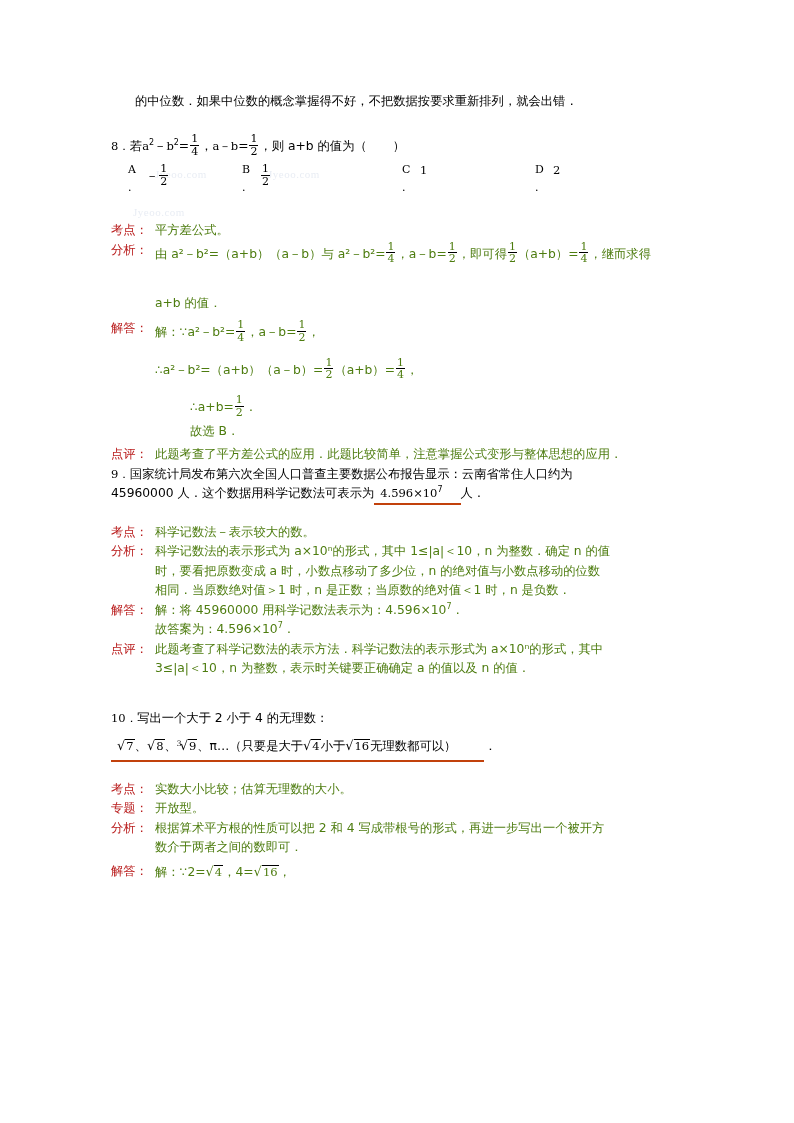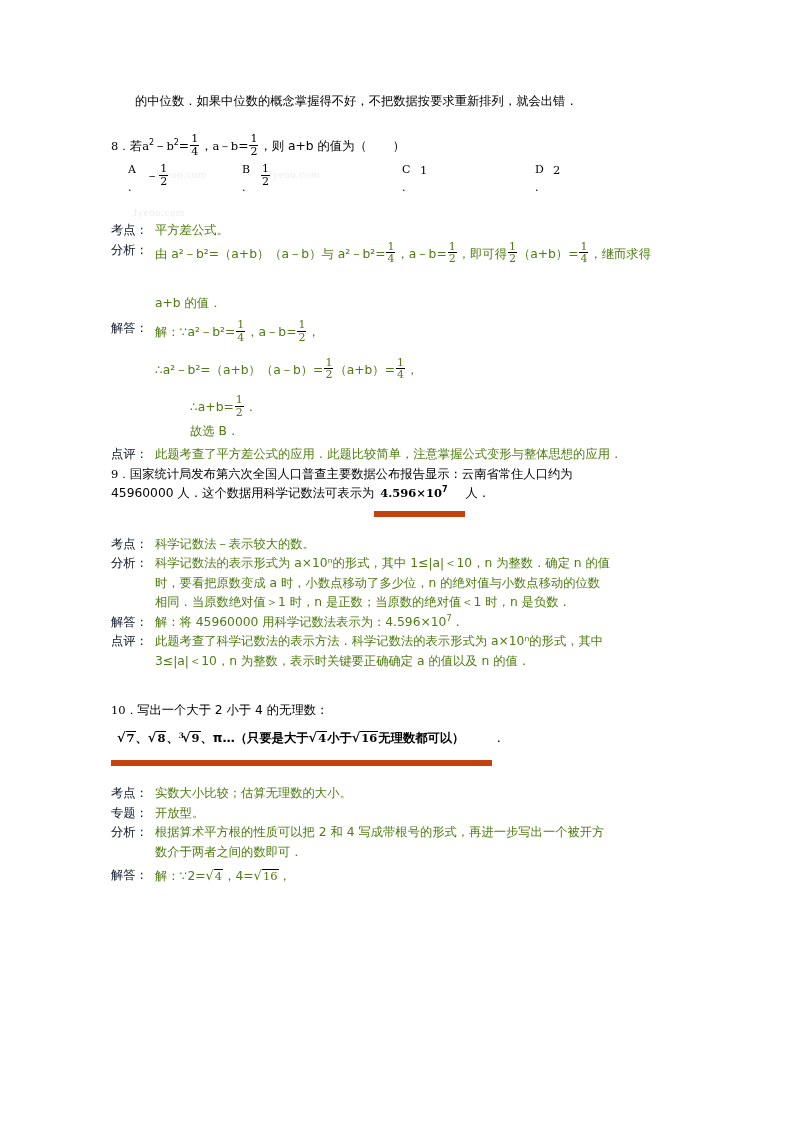--- a/index.html
+++ b/index.html
@@ -34,21 +34,21 @@
   .indent1 { text-indent: 24px; }
 
   
   .row {
     display: flex;
     align-items: flex-start;
     font-size: 12.3px;
     line-height: 19.5px;
   }
   .lbl {
-    color: #0f172a;
+    color: #b91c1c;
     flex: 0 0 44px;
     width: 44px;
     white-space: nowrap;
     font-size: 12.3px;
   }
   .body-txt {
     flex: 1 1 auto;
     color: #4d7c0f;
   }
   .body-txt.cjk { word-break: break-all; }
@@ -94,24 +94,23 @@
     font-size: 11.5px;
     line-height: 1.15;
   }
   .cbrt-idx {
     font-size: 7.5px;
     vertical-align: 0.55em;
     line-height: 0;
     margin-right: -2px;
   }
   .blank {
-    border-bottom: 6px solid #c2410c;
-    padding: 0 4px 8px 6px;
-    display: inline-block;
-    font-weight: bold;
+    border-bottom: 2px solid #c2410c;
+    padding: 0 4px 0 6px;
+    display: inline-block;
   }
 
   
   .q8-stem {
     font-size: 12.3px;
     line-height: 26px;
     white-space: nowrap;
   }
   .q8-options {
     position: relative;
@@ -277,20 +276,21 @@
           <div>科学记数法的表示形式为 a×10ⁿ的形式，其中 1≤|a|＜10，n 为整数．确定 n 的值</div>
           <div>时，要看把原数变成 a 时，小数点移动了多少位，n 的绝对值与小数点移动的位数</div>
           <div>相同．当原数绝对值＞1 时，n 是正数；当原数的绝对值＜1 时，n 是负数．</div>
         </span>
       </div>
 
       <div class="row">
         <span class="lbl">解答：</span>
         <span class="body-txt">
           <div><span>解：将 45960000 用科学记数法表示为：4.596×10</span><sup class="ex">7</sup><span>．</span></div>
+          <div><span>故答案为：4.596×10</span><sup class="ex">7</sup><span>．</span></div>
         </span>
       </div>
 
       <div class="row">
         <span class="lbl">点评：</span>
         <span class="body-txt">
           <div>此题考查了科学记数法的表示方法．科学记数法的表示形式为 a×10ⁿ的形式，其中</div>
           <div>3≤|a|＜10，n 为整数，表示时关键要正确确定 a 的值以及 n 的值．</div>
         </span>
       </div>

